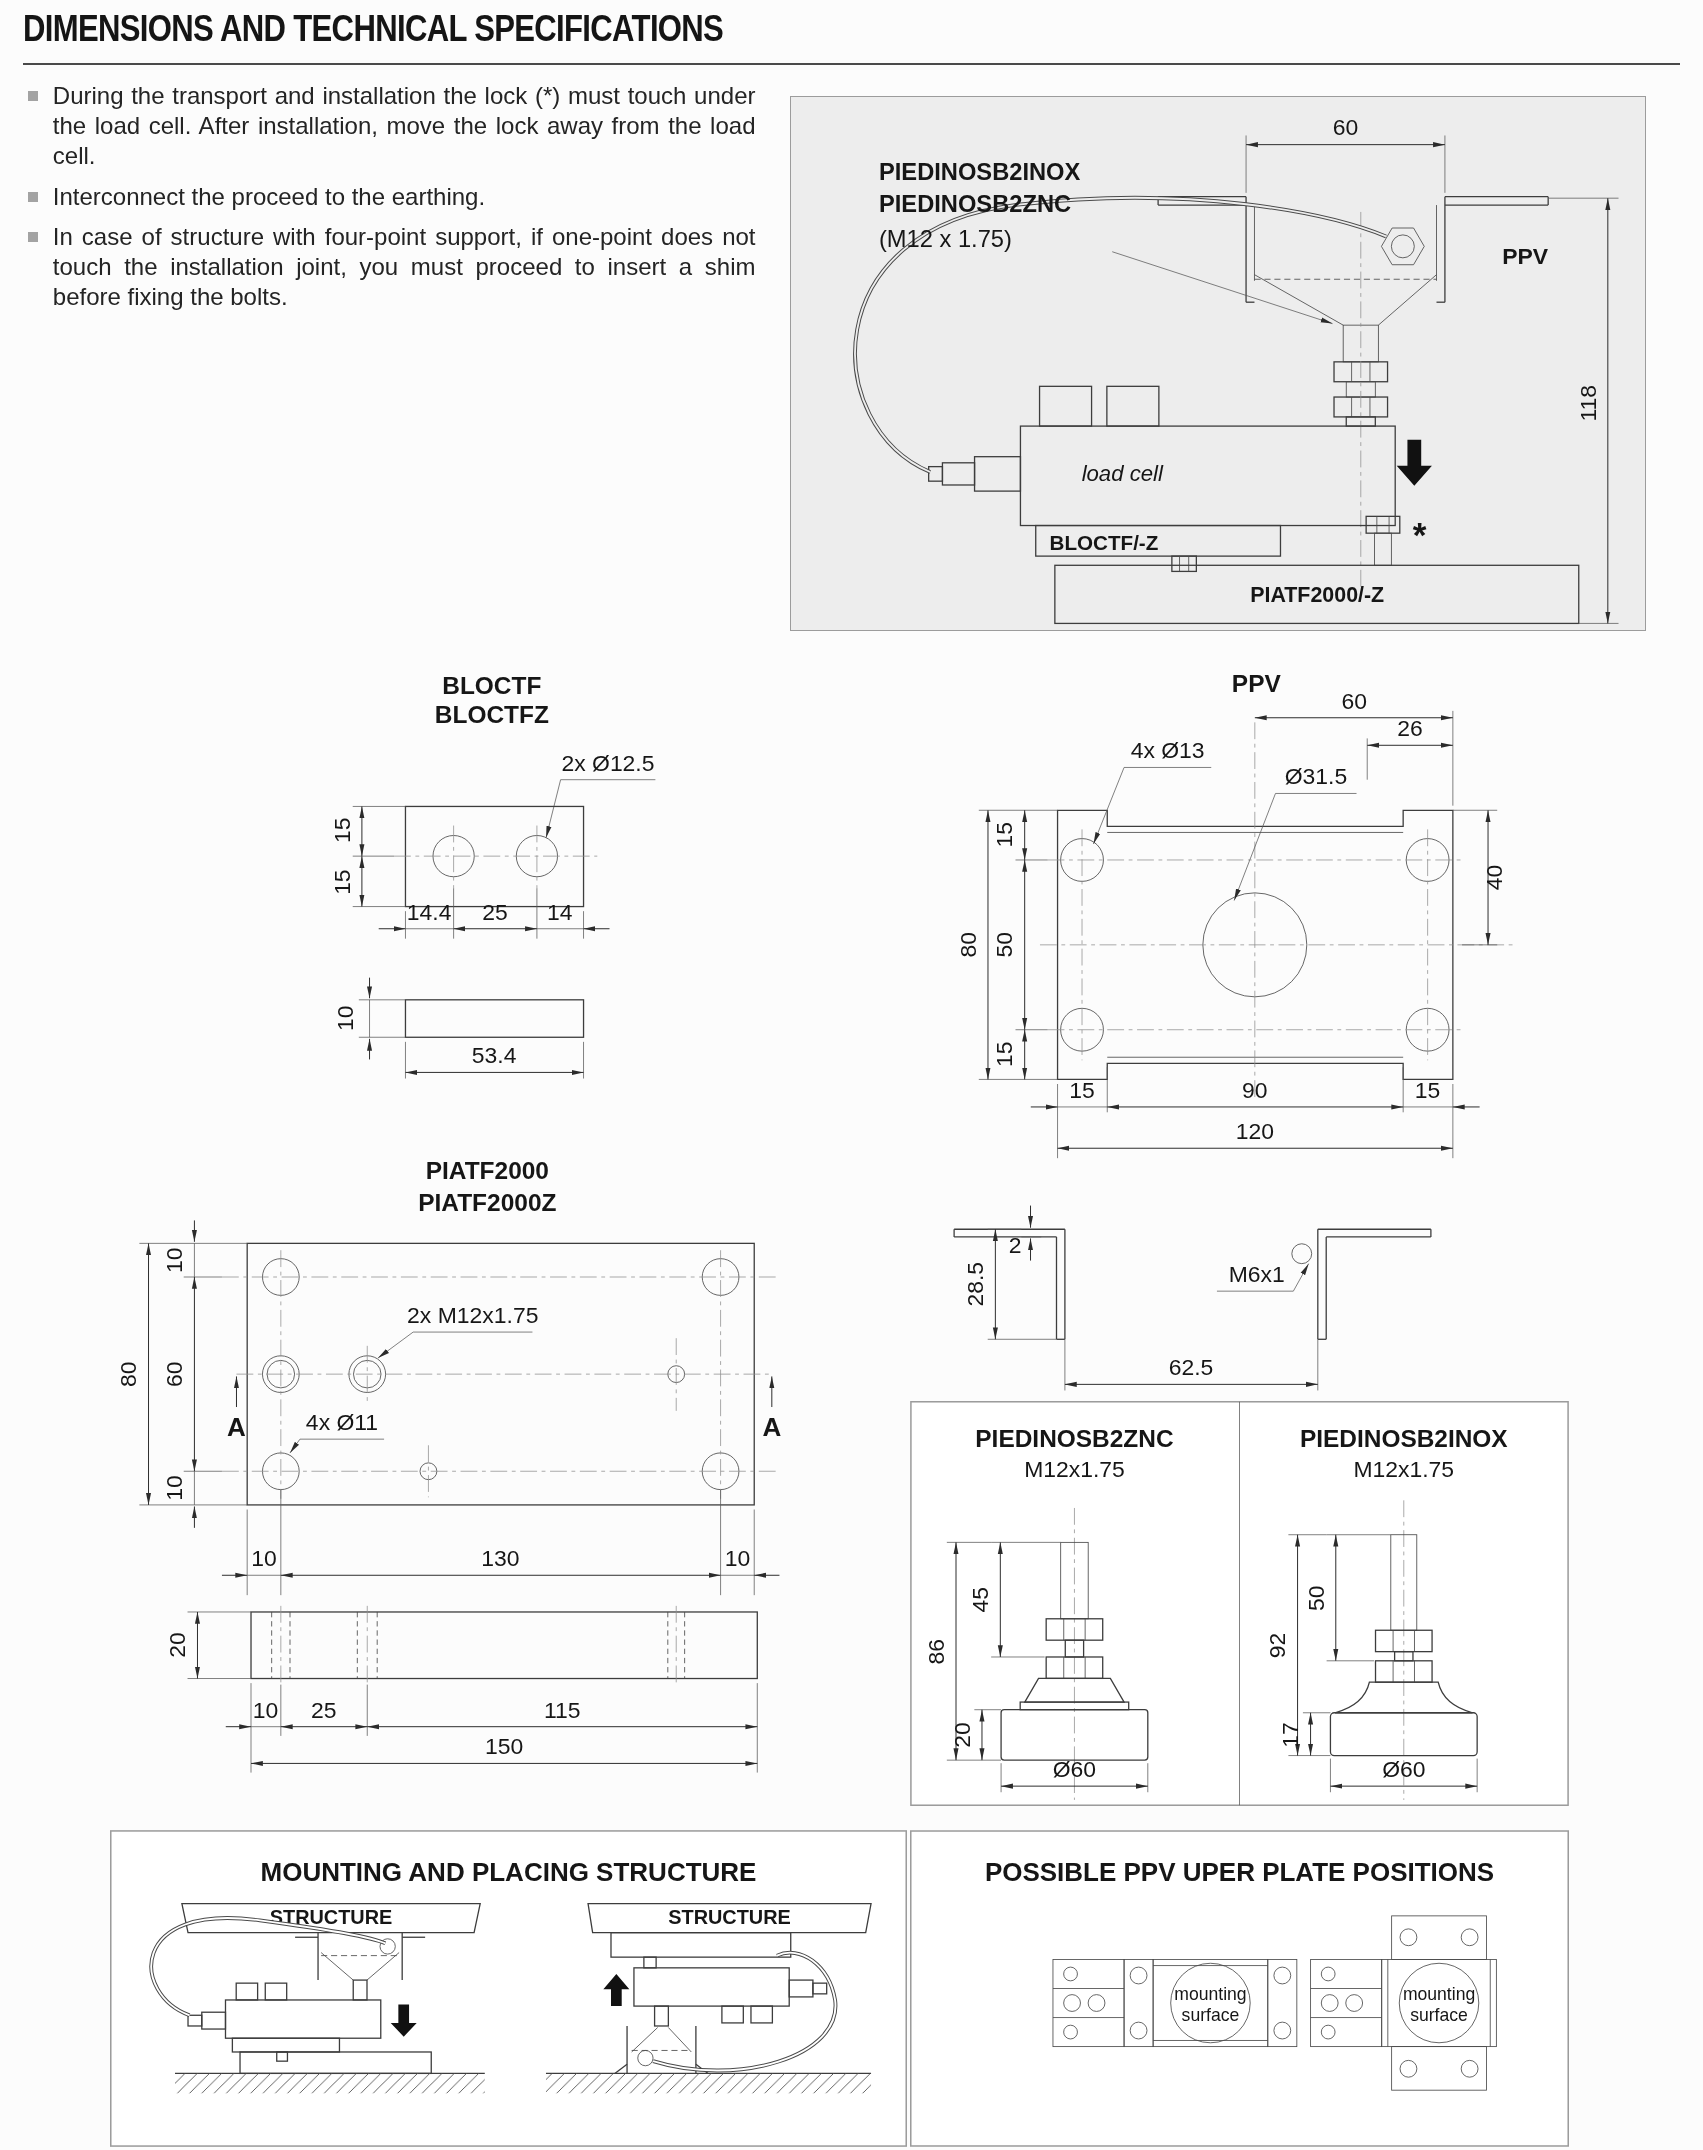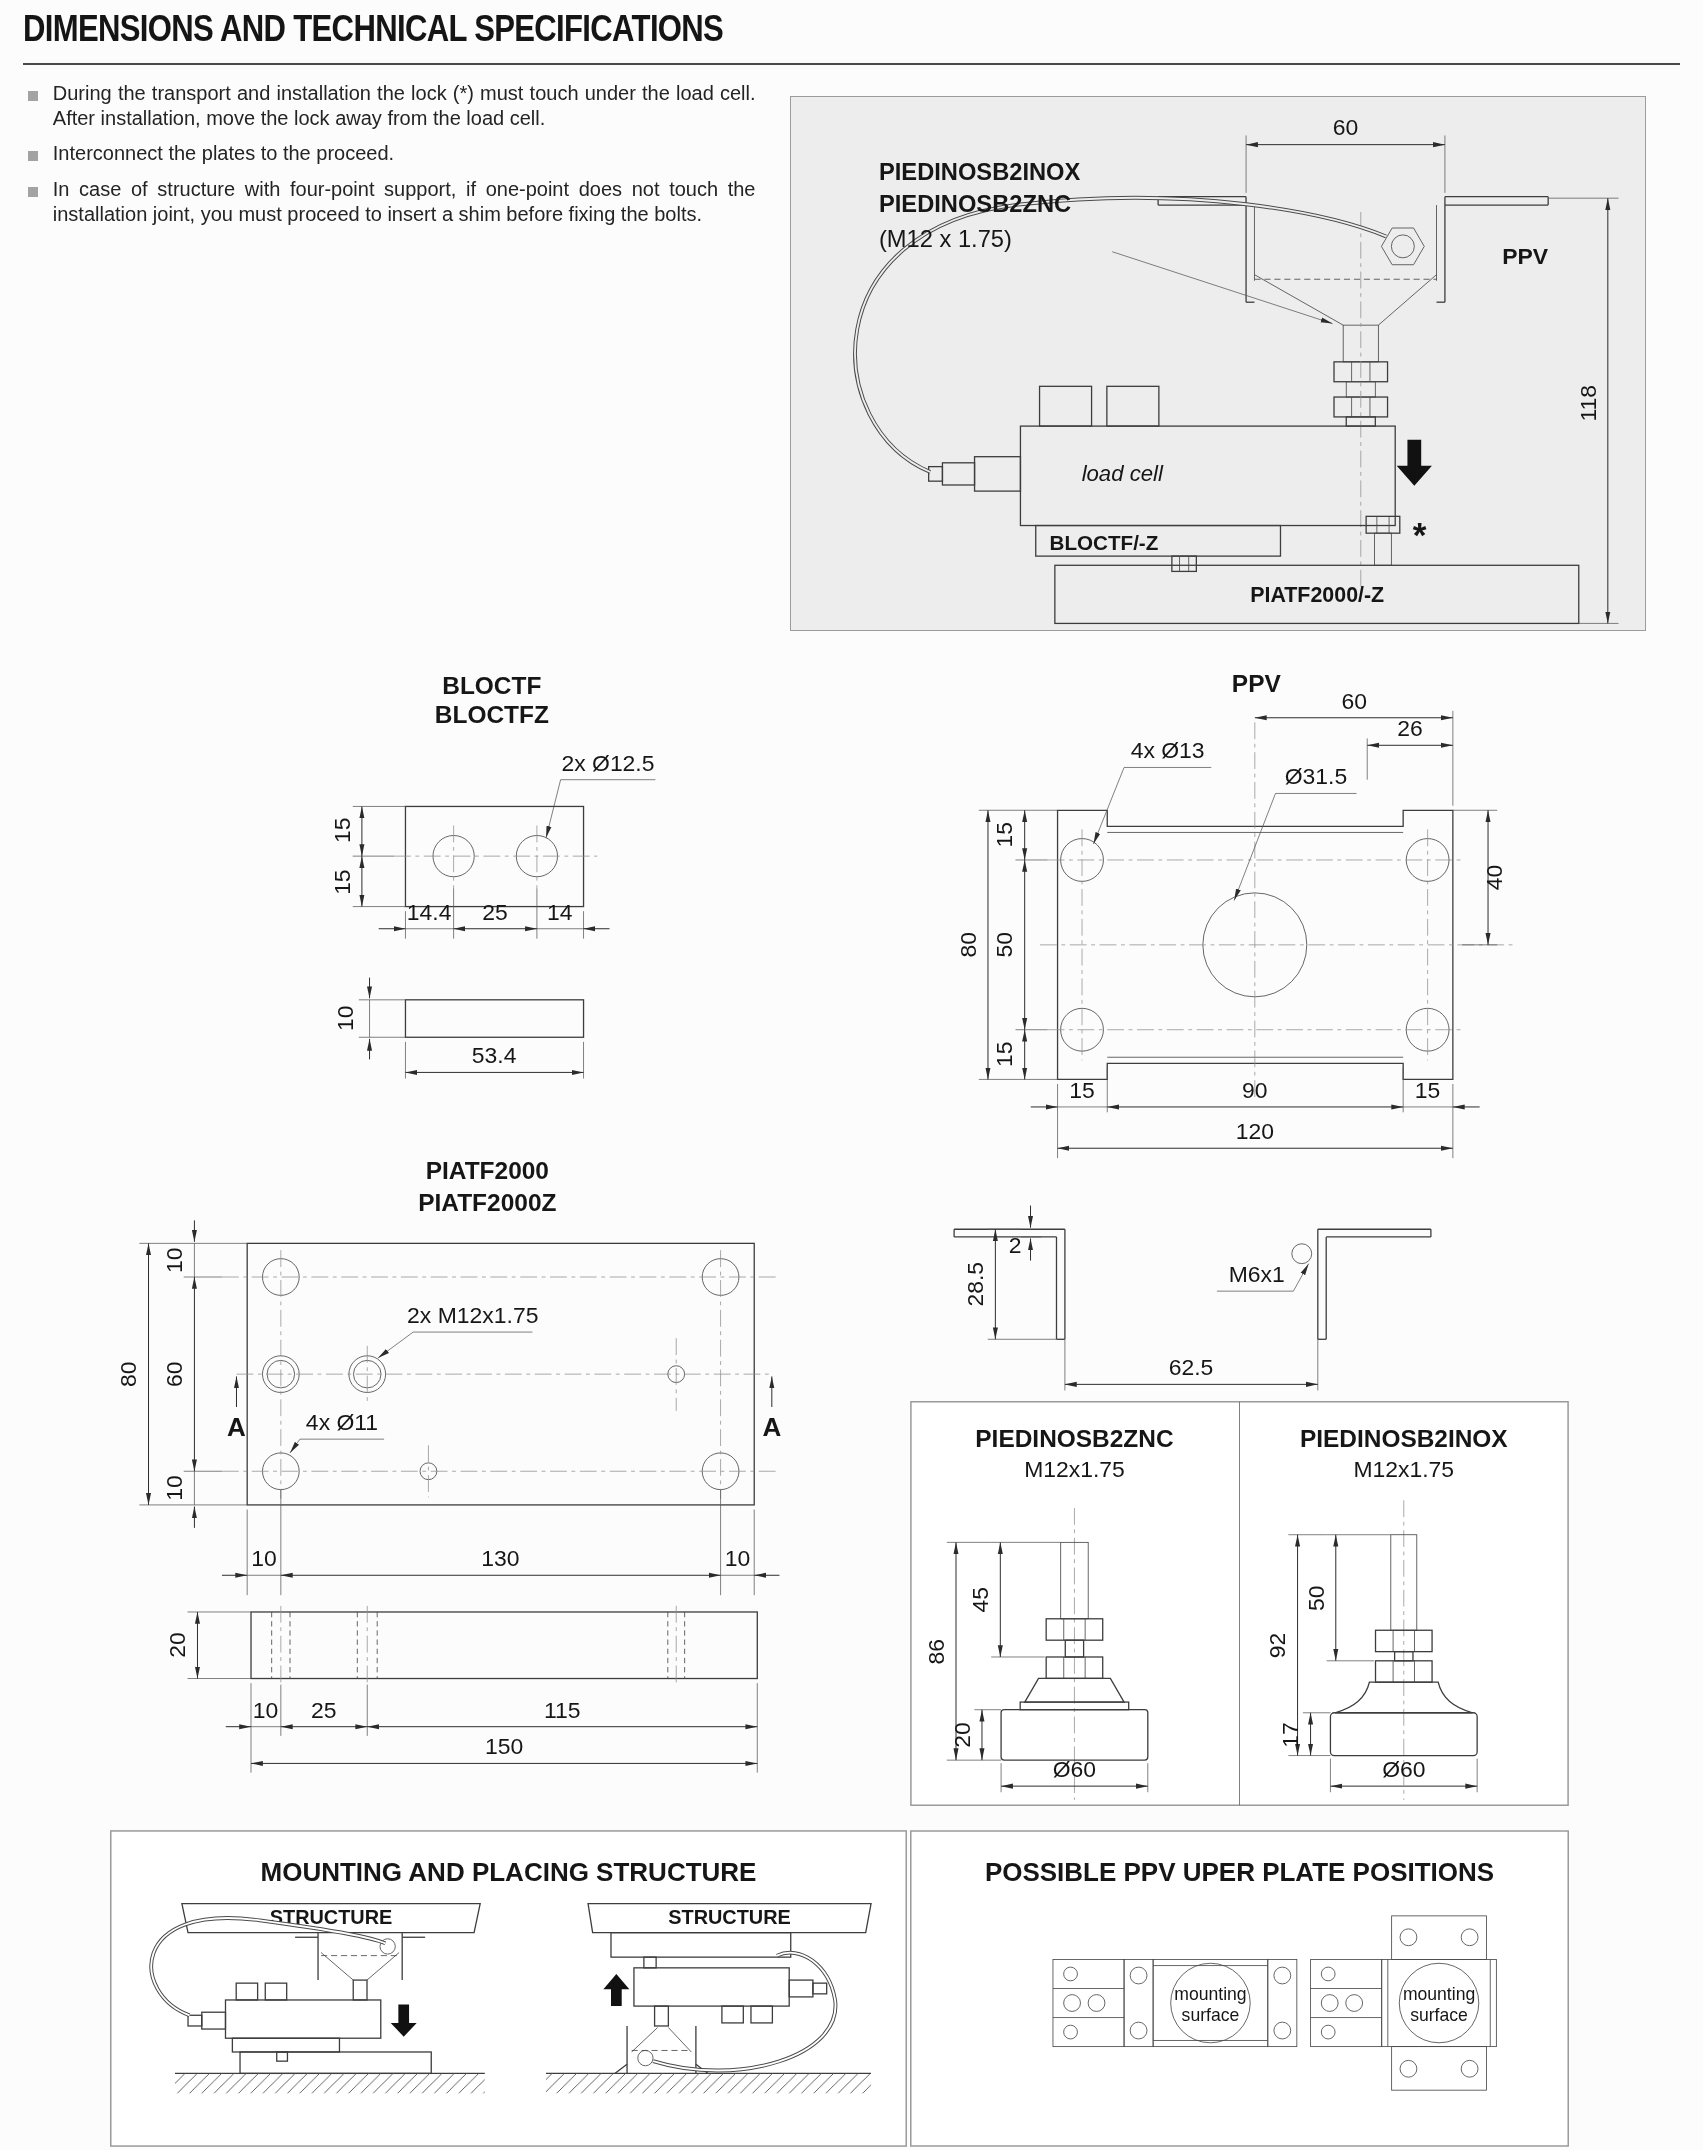--- a/index.html
+++ b/index.html
@@ -2,21 +2,21 @@
 <html style="font-size:12.2px"><head>
 <meta charset="utf-8">
 <style>
   html,body{margin:0;padding:0;background:#fff;}
   #page{position:relative;width:1703px;height:2151px;background:#fcfcfc;font-family:"Liberation Sans",sans-serif;overflow:hidden;}
   h1#title{position:absolute;left:23px;top:7.6px;margin:0;font-size:37px;font-weight:bold;color:#151515;transform:scaleX(.84);transform-origin:left center;letter-spacing:-0.8px;white-space:nowrap;}
   #rule{position:absolute;left:23px;top:63px;width:1657px;border-top:2.3px solid #4a4a4a;}
   #notes{position:absolute;left:27.5px;top:81px;width:728px;list-style:none;margin:0;padding:0;}
   #notes li{display:flex;gap:15.3px;margin-bottom:10px;}
   #notes .sq{flex:none;width:10px;height:10px;background:#a3a3a3;margin-top:10px;}
-  #notes .nt{font-size:20px;line-height:1.26;color:#242424;text-align:justify;}
+  #notes .nt{font-size:24px;line-height:1.26;color:#242424;text-align:justify;}
   .graybox{position:absolute;left:790px;top:96px;width:856px;height:535px;background:#ededed;border:1.9px solid #9c9c9c;box-sizing:border-box;}
   svg.fig{position:absolute;overflow:visible;}
   svg text{font-family:"Liberation Sans",sans-serif;fill:#161616;text-anchor:middle;}
   text.start{text-anchor:start;}
   .dim{font-size:30px;}
   .lbl{font-size:30px;}
   .b{font-weight:bold;}
   .ttl{font-size:32px;font-weight:bold;}
   .ttl34{font-size:34px;font-weight:bold;}
   .it{font-style:italic;font-size:29px;}
@@ -56,21 +56,21 @@
   <h1 id="title">DIMENSIONS AND TECHNICAL SPECIFICATIONS</h1>
   <div id="rule"></div>
 
   <ul id="notes">
     <li>
         <span class="sq"></span>
         <span class="nt">During the transport and installation the lock (*) must touch under the load cell. After installation, move the lock away from the load cell.</span>
       </li>
     <li>
         <span class="sq"></span>
-        <span class="nt">Interconnect the plates to the proceed.</span>
+        <span class="nt">Interconnect the proceed to the earthing.</span>
       </li>
     <li>
         <span class="sq"></span>
         <span class="nt">In case of structure with four-point support, if one-point does not touch the installation joint, you must proceed to insert a shim before fixing the bolts.</span>
       </li>
   </ul>
 
   <div class="graybox">
     <svg width="852" height="532" viewBox="0 0 1114 695">
       <g>

